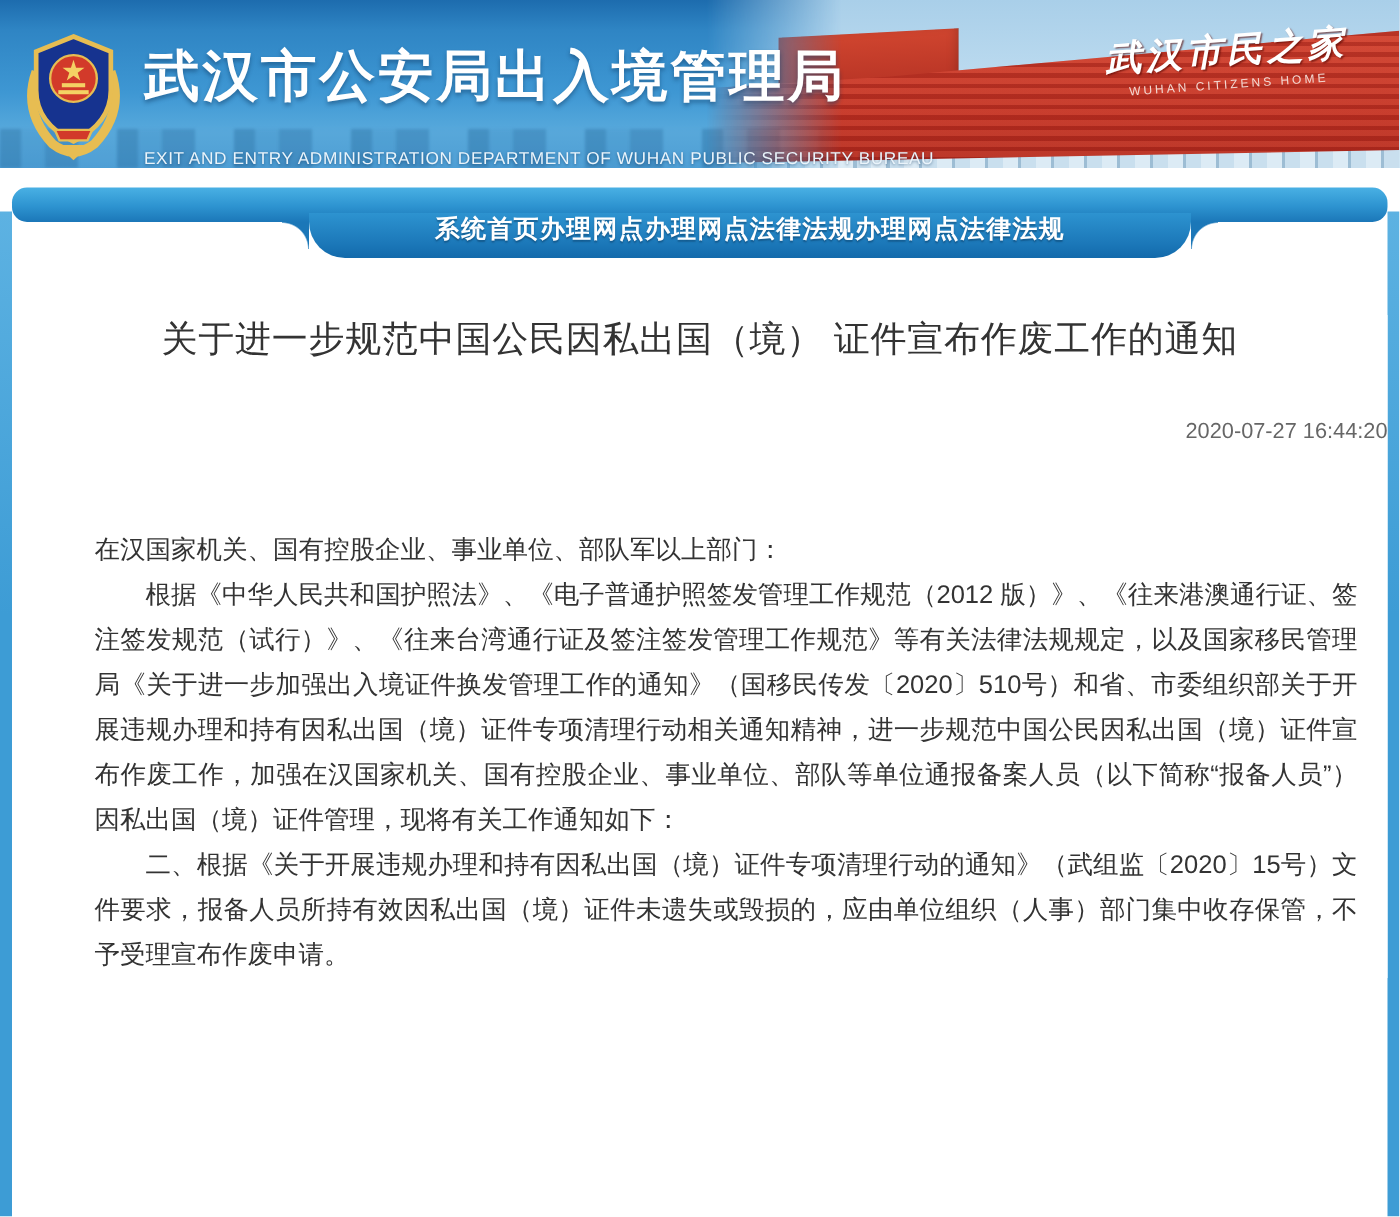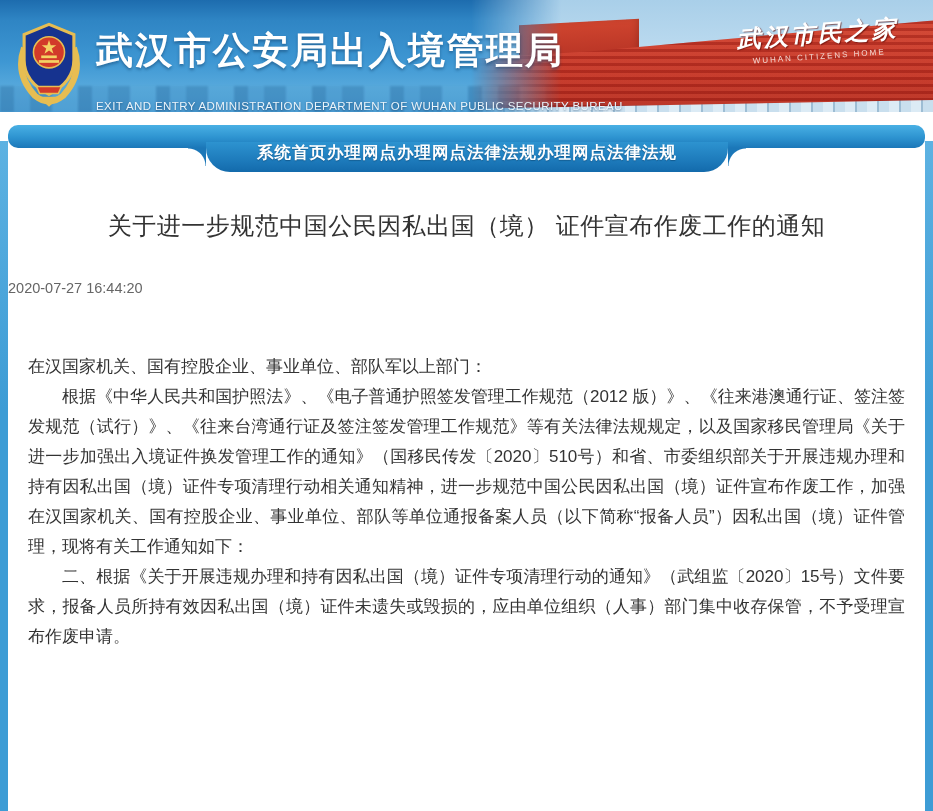--- a/index.html
+++ b/index.html
@@ -74,41 +74,41 @@
   .strip.left { left:0; } .strip.right { right:0; }
 
   
   .nav-zone { position:relative; height:62px; }
   .nav-bar {
     position:absolute; top:13px; left:8px; right:8px; height:23px;
     background:linear-gradient(180deg,#49b0e4 0%,#2d93d0 55%,#1b77b8 100%);
     border-radius:10px 10px 10px 10px;
   }
   .nav-tab {
-    position:absolute; top:30px; left:206px; width:522px; height:30px;
+    position:absolute; top:30px; left:206px; width:588px; height:30px;
     background:linear-gradient(180deg,#2d93d0 0%,#1b77b8 70%,#136aab 100%);
     border-radius:0 0 24px 24px;
     display:flex; align-items:center; justify-content:center; 
   }
   .nav-tab::before, .nav-tab::after { content:""; position:absolute; top:6px; width:18px; height:18px; }
   .nav-tab::before { left:-18px;
     background:radial-gradient(circle 18px at 0 100%, rgba(0,0,0,0) 17px, #1b77b8 18px); }
   .nav-tab::after { right:-18px;
     background:radial-gradient(circle 18px at 100% 100%, rgba(0,0,0,0) 17px, #1b77b8 18px); }
   .nav-tab a {
     position:relative; top:-4px;
     color:#fff; text-decoration:none; font-size:16.5px; font-weight:bold;
     letter-spacing:1px; text-shadow:0 1px 1px rgba(10,60,100,.5); cursor:pointer;
   }
 
   
   .content { position:relative; margin:0 8px; background:#fff; z-index:2; }
   .art-title { text-align:center; font-size:24px; color:#333; letter-spacing:.5px; margin-top:36px; font-weight:normal; }
-  .art-date  { text-align:left; font-size:14.5px; color:#666; margin-top:38px; }
-  .art-body  { margin-top:56px; padding:0 20px; font-size:17px; line-height:30px; text-align:justify; color:#333; }
+  .art-date  { text-align:right; font-size:14.5px; color:#666; margin-top:38px; }
+  .art-body  { margin-top:56px; padding:0 20px; font-size:17px; line-height:30px; text-align:justify; color:#333;margin-left:35px; }
   .art-body p { text-indent:2em; }
   .art-body p.salutation { text-indent:0; }
 </style>
 </head>
 <body>
 
 <header class="banner">
   <svg class="badge" viewBox="0 0 90 114" aria-hidden="true">
     <path d="M13,36 Q1,70 27,98 Q45,112 63,98 Q89,70 77,36" fill="none" stroke="#e7bd52" stroke-width="8"></path>
     <path d="M45,112 L31,99 L59,99 Z" fill="#e7bd52"></path>

